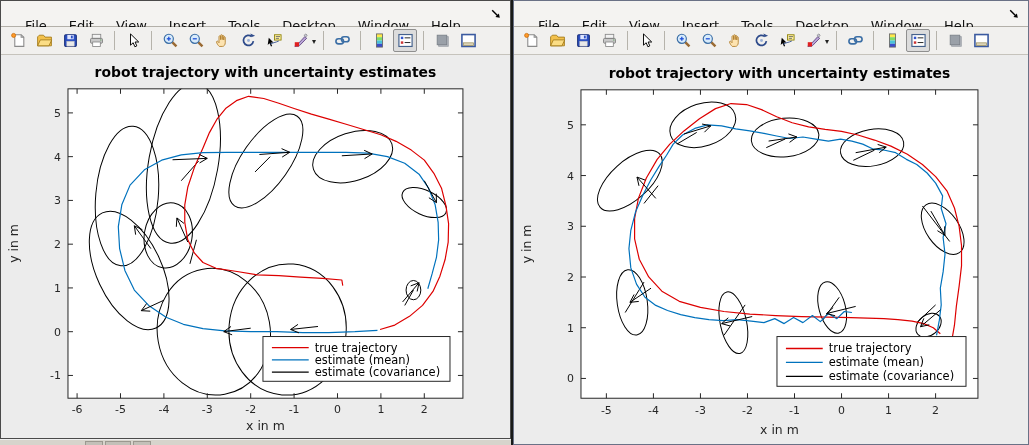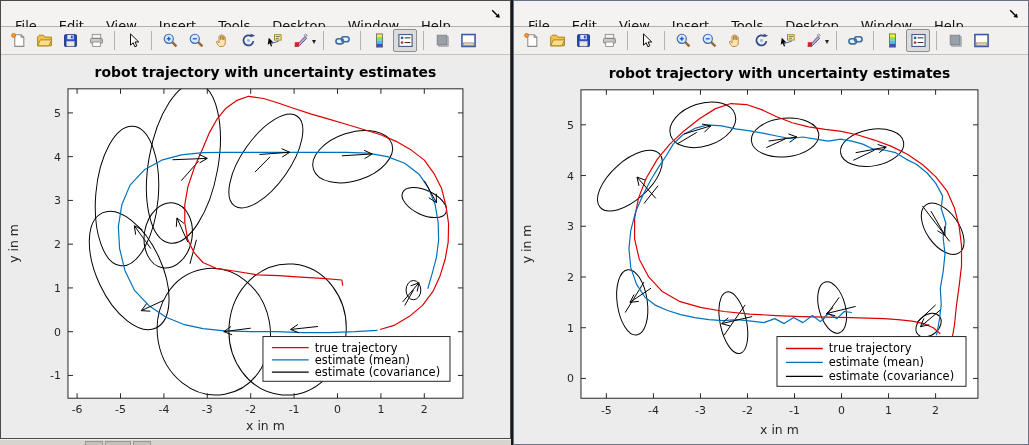--- a/index.html
+++ b/index.html
@@ -13,21 +13,21 @@
     position:absolute;display:flex;flex-direction:column;
     background:#ececec;border:1px solid #4a4a4a;box-sizing:border-box;
   }
   .win-left{left:0;top:0;width:511px;height:439px;}
   .win-right{left:513px;top:0;width:516px;height:445px;border-color:#6a7186;}
   .menubar{
     height:25px;flex:0 0 25px;display:flex;align-items:center;
     background:#f4f3f1;border-bottom:1px solid #b3b0a9;
     font-size:13px;color:#111;user-select:none;
   }
-  .menu-items{display:flex;align-items:center;padding-left:3px;flex:1;margin-top:23px;}
+  .menu-items{display:flex;align-items:center;padding-left:13px;flex:1;margin-top:23px;}
   .menu-item{padding:2px 8px;margin:0 3px;cursor:default;white-space:nowrap;}
   .menu-item u{text-decoration:underline;}
   .dock-arrow{width:18px;height:18px;margin-right:5px;display:flex;align-items:center;justify-content:center;}
   .dock-arrow svg{width:12px;height:12px;}
   .toolbar{
     height:27px;flex:0 0 27px;display:flex;align-items:center;
     background:#f1f0ee;border-bottom:1px solid #c6c3bc;padding-left:4px;
   }
   .tbtn{
     width:24px;height:23px;margin:0 1px;padding:0;display:flex;align-items:center;justify-content:center;

